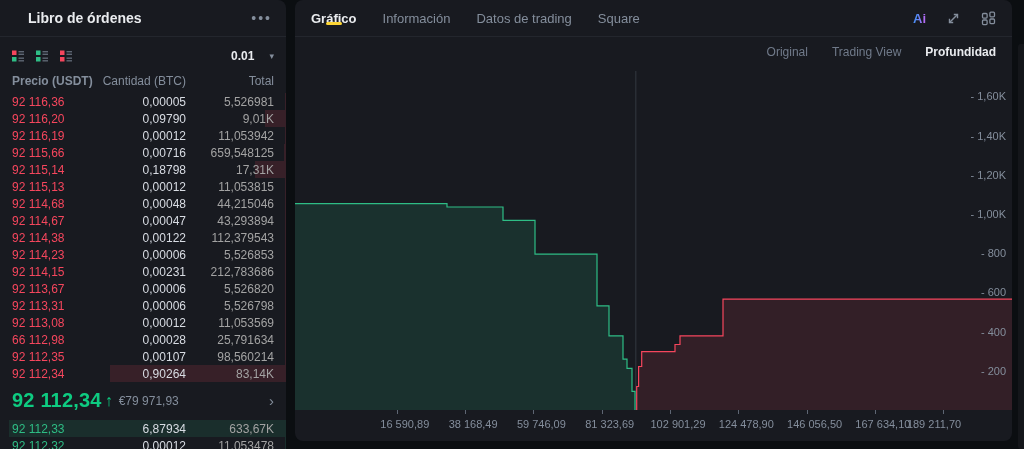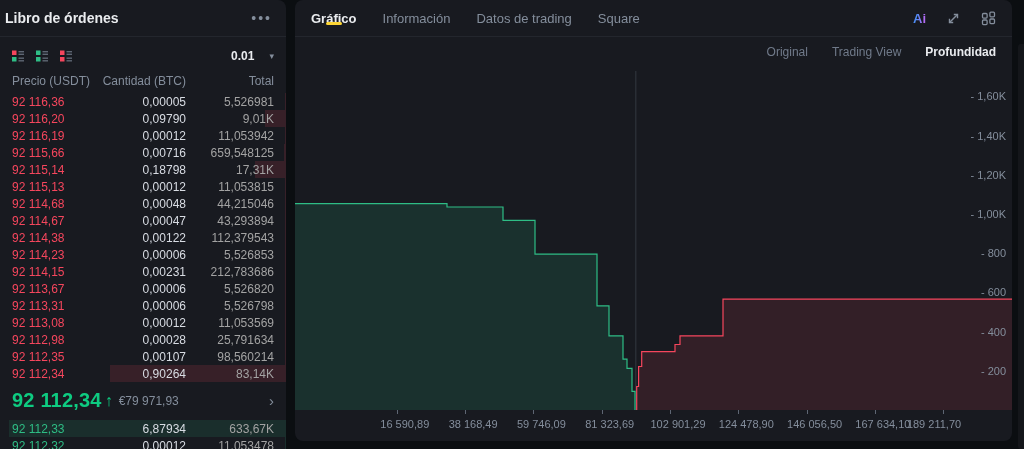--- a/index.html
+++ b/index.html
@@ -9,31 +9,31 @@
     font-family:"Liberation Sans", sans-serif;
     color:#eaecef;
     overflow:hidden;
     position:relative;
   }
   .panel { background:#181a20; position:absolute; }
 
   
   #orderbook { left:0; top:0; width:286px; height:449px; border-radius:0 8px 0 0; }
   .ob-header { height:37px; display:flex; align-items:center; justify-content:space-between;
-               padding:0 14px 0 5px; border-bottom:1px solid #23262d; }
+               padding:0 14px 0 28px; border-bottom:1px solid #23262d; }
   .ob-title { font-size:14px; font-weight:bold; color:#eaecef; }
   .more-dots { color:#848e9c; font-size:14px; letter-spacing:2px; cursor:pointer; line-height:10px; }
   .ob-controls { height:26px; margin-top:6px; display:flex; align-items:center; padding:0 12px; }
   .ob-view-icons { display:flex; gap:12px; align-items:center; }
   .ob-view-icons svg { display:block; cursor:pointer; }
   .precision { margin-left:auto; display:flex; align-items:center; gap:15px; cursor:pointer; }
   .precision .val { font-size:12px; font-weight:bold; color:#eaecef; }
   .precision .caret { color:#848e9c; font-size:9px; }
   .ob-cols { height:24px; display:flex; align-items:center; padding:0 12px; font-size:12px; color:#848e9c; }
-  .ob-cols .c1 { width:86px; }
+  .ob-cols .c1 { width:86px;font-weight:bold; }
   .ob-cols .c2 { width:88px; text-align:right; }
   .ob-cols .c3 { flex:1; text-align:right; }
   .ob-rows {}
   .ob-row { position:relative; height:17px; display:flex; align-items:center;
             padding:0 12px; font-size:12px; cursor:pointer; }
   .ob-row .depth { position:absolute; right:0; top:0; bottom:0; pointer-events:none; }
   .ob-row.ask .depth { background:rgba(246,70,93,0.14); }
   .ob-row.bid .depth { background:rgba(46,189,133,0.13); }
   .ob-row .p { width:86px; position:relative; }
   .ob-row.ask .p { color:#f6465d; }
@@ -210,21 +210,21 @@
         <span class="t">5,526798</span>
       </div>
       <div class="ob-row ask">
         <div class="depth" style="width: 0.2%;"></div>
         <span class="p">92 113,08</span>
         <span class="q">0,00012</span>
         <span class="t">11,053569</span>
       </div>
       <div class="ob-row ask">
         <div class="depth" style="width: 0.3%;"></div>
-        <span class="p">92 112,98</span>
+        <span class="p">66 112,98</span>
         <span class="q">0,00028</span>
         <span class="t">25,791634</span>
       </div>
       <div class="ob-row ask">
         <div class="depth" style="width: 0.3%;"></div>
         <span class="p">92 112,35</span>
         <span class="q">0,00107</span>
         <span class="t">98,560214</span>
       </div>
       <div class="ob-row ask">

